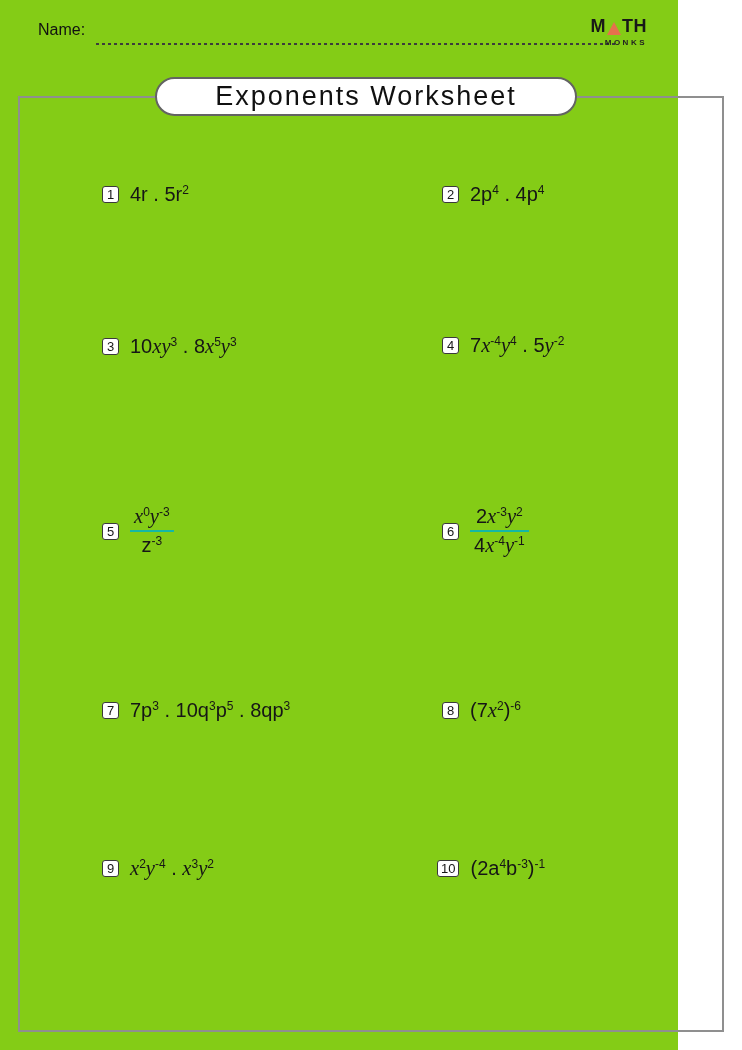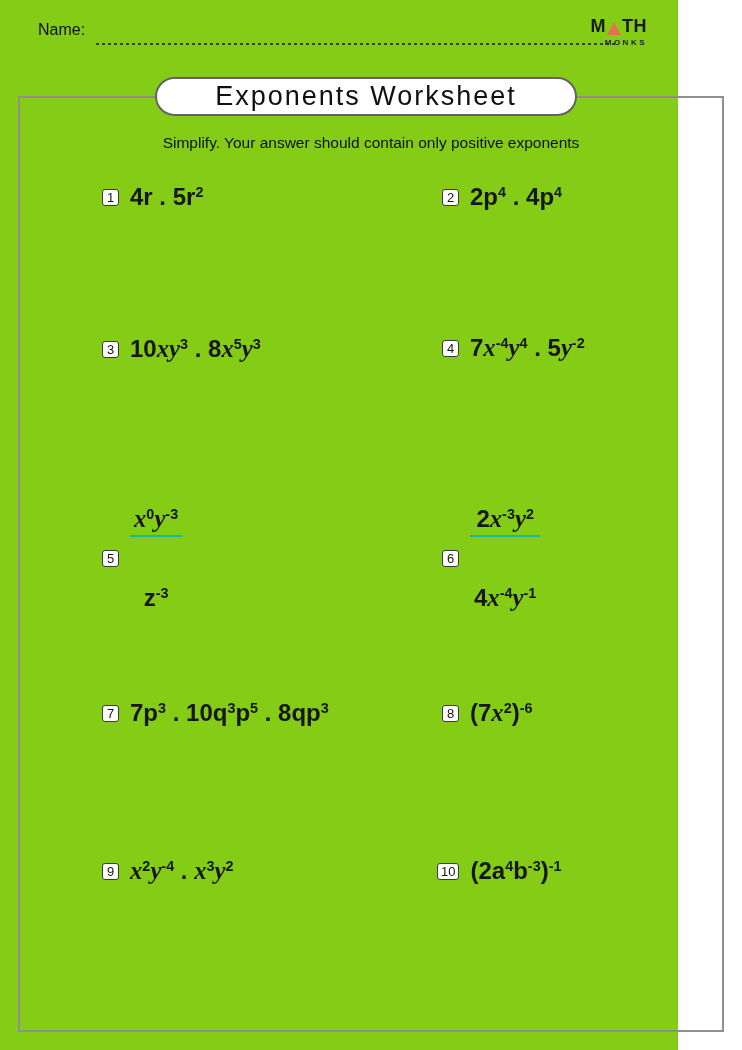--- a/index.html
+++ b/index.html
@@ -48,27 +48,27 @@
     text-align:center; font-size:15.5px; color:#101010;
   }
 
   
   .problem { position:absolute; display:flex; align-items:center; gap:11px; }
   .pnum {
     font-size:13px; line-height:15px; color:#161616;
     border:1.3px solid #3a3a3a; border-radius:3px;
     padding:0 3px; min-width:17px; text-align:center; background:#fff;
   }
-  .expr { font-size:24px; color:#161616; white-space:pre;font-weight:bold; }
+  .expr { font-size:20px; color:#161616; white-space:pre; }
   .expr .var { font-family:"Liberation Serif", serif; font-style:italic; font-size:1.03em; }
   .expr .sup { font-size:0.6em; position:relative; top:-0.55em; letter-spacing:0; }
   .frac { display:inline-block; text-align:center; vertical-align:middle; }
   .frac .num, .frac .den { display:block; padding:0 4px; white-space:pre; }
   .frac .num { border-bottom:2px solid #14b8a6; padding-bottom:2px; }
-  .frac .den { padding-top:9px;margin-top:38px; }
+  .frac .den { padding-top:2px; }
 
   .pos-0 { left:102px; top:183px; }
   .pos-1 { left:442px; top:183px; }
   .pos-2 { left:102px; top:335px; }
   .pos-3 { left:442px; top:334px; }
   .pos-4 { left:102px; top:505px; }
   .pos-5 { left:442px; top:505px; }
   .pos-6 { left:102px; top:699px; }
   .pos-7 { left:442px; top:699px; }
   .pos-8 { left:102px; top:857px; }
@@ -88,21 +88,20 @@
       <span class="logo-tri"></span>
       <span>TH</span>
     </div>
     <div class="logo-bottom">MONKS</div>
   </div>
 
   <div class="frame"></div>
   <div class="title-pill">
     <span class="title-text">Exponents Worksheet</span>
   </div>
-  <div class="instruction">Simplify. Your answer should contain only positive exponents</div>
 
   <div class="problem pos-0">
       <span class="pnum">1</span>
       <span class="expr"><span class="txt">4r . 5r</span><span class="sup">2</span></span>
     </div>
   <div class="problem pos-1">
       <span class="pnum">2</span>
       <span class="expr"><span class="txt">2p</span><span class="sup">4</span><span class="txt"> . 4p</span><span class="sup">4</span></span>
     </div>
   <div class="problem pos-2">

